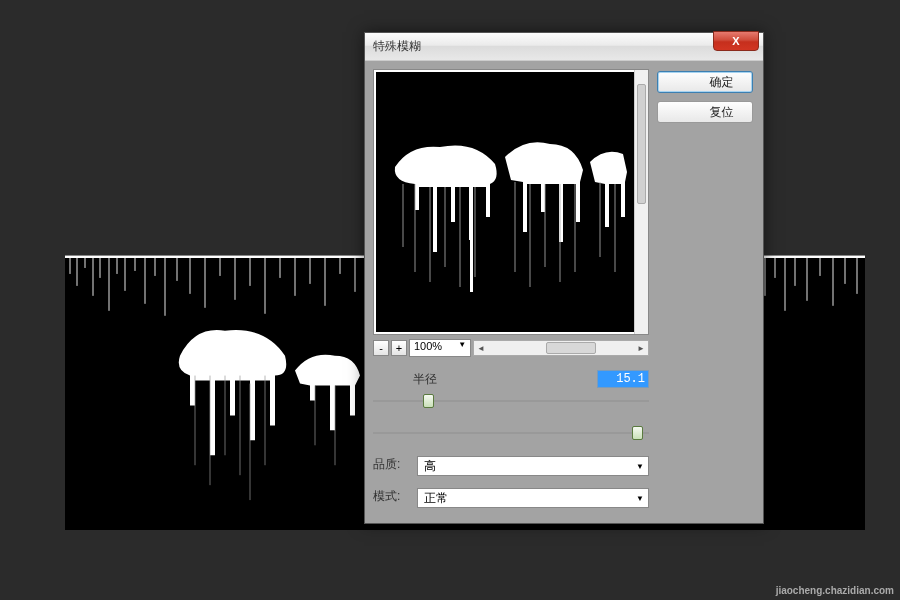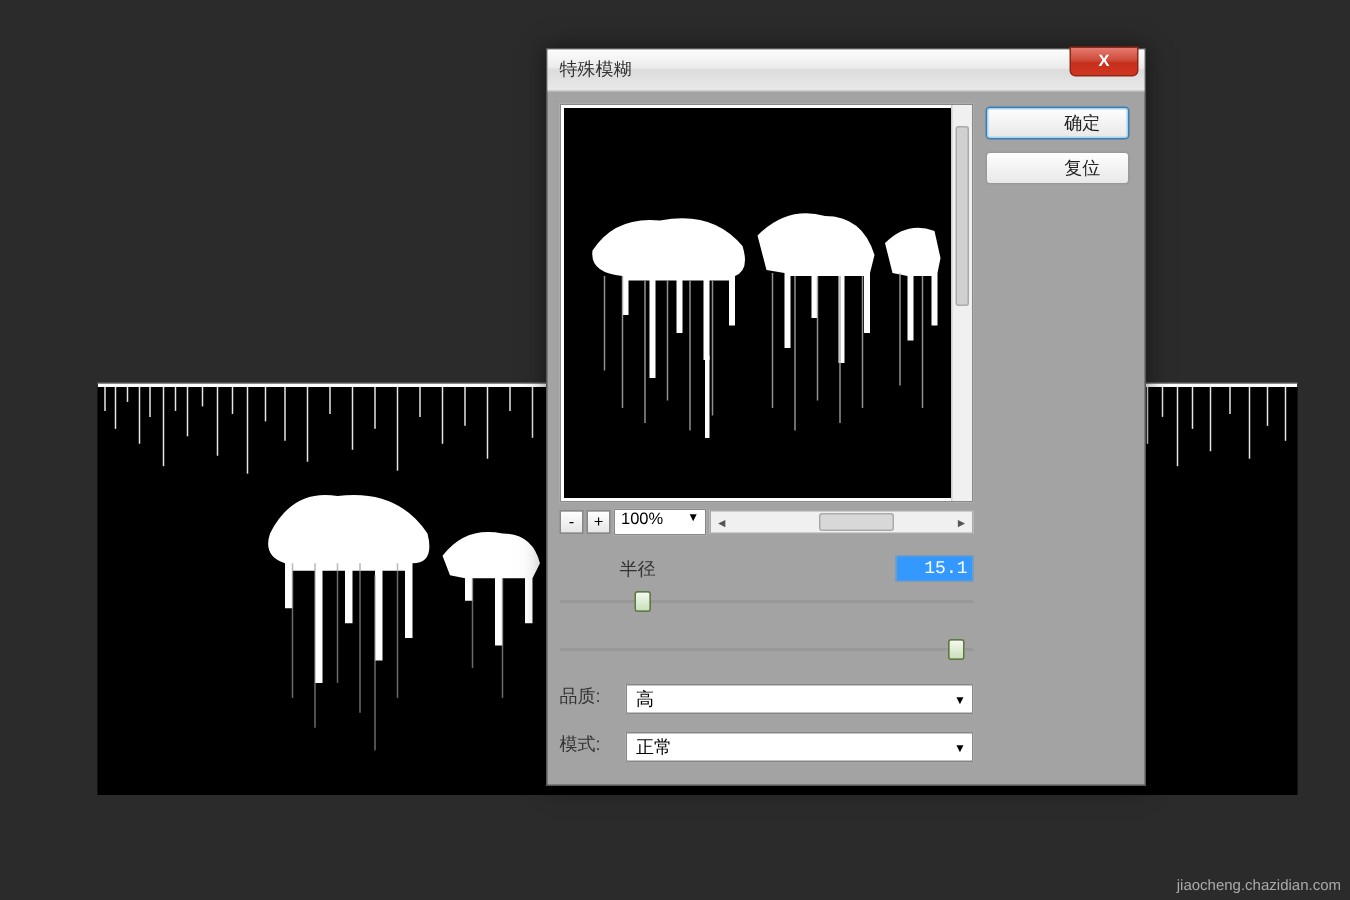--- a/index.html
+++ b/index.html
@@ -262,21 +262,21 @@
     
     .watermark {
       position: absolute;
       right: 6px;
       bottom: 4px;
       text-align: right;
       color: #ccc;
     }
     .watermark .big span.hl { color: #ff8a00; }
     .watermark .big { font-size: 20px; font-weight: bold; letter-spacing: 1px;}
-    .watermark .small { font-size: 10px; color: #aaa; }
+    .watermark .small { font-size: 10px; color: #aaa; font-weight: bold; }
   </style>
 </head>
 <body>
 
 <div class="canvas-bg">
   <svg class="bg-icicles" viewBox="0 0 800 275" preserveAspectRatio="none">
     <rect width="800" height="275" fill="#000"></rect>
 
     <g fill="#fff">
       <rect x="0" y="0" width="800" height="2"></rect>

